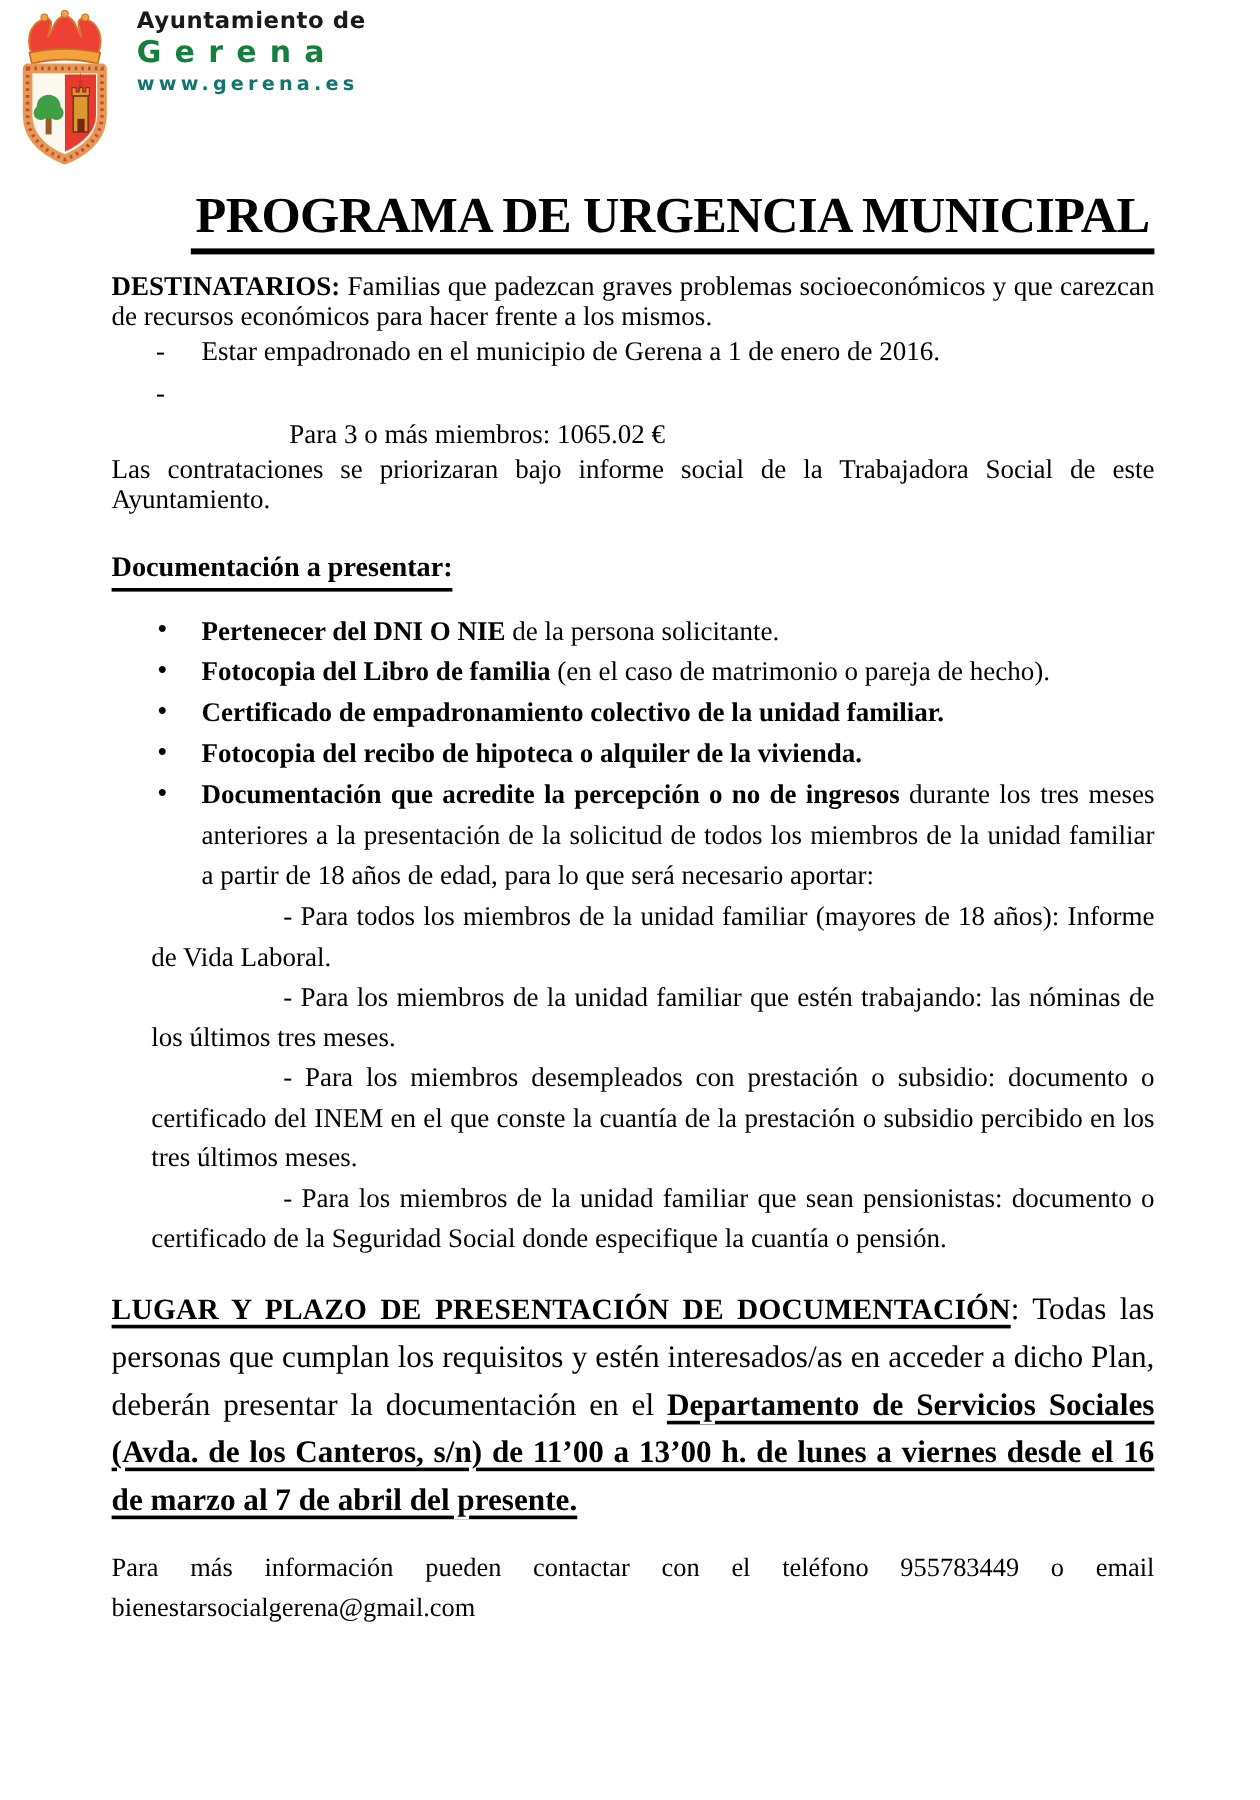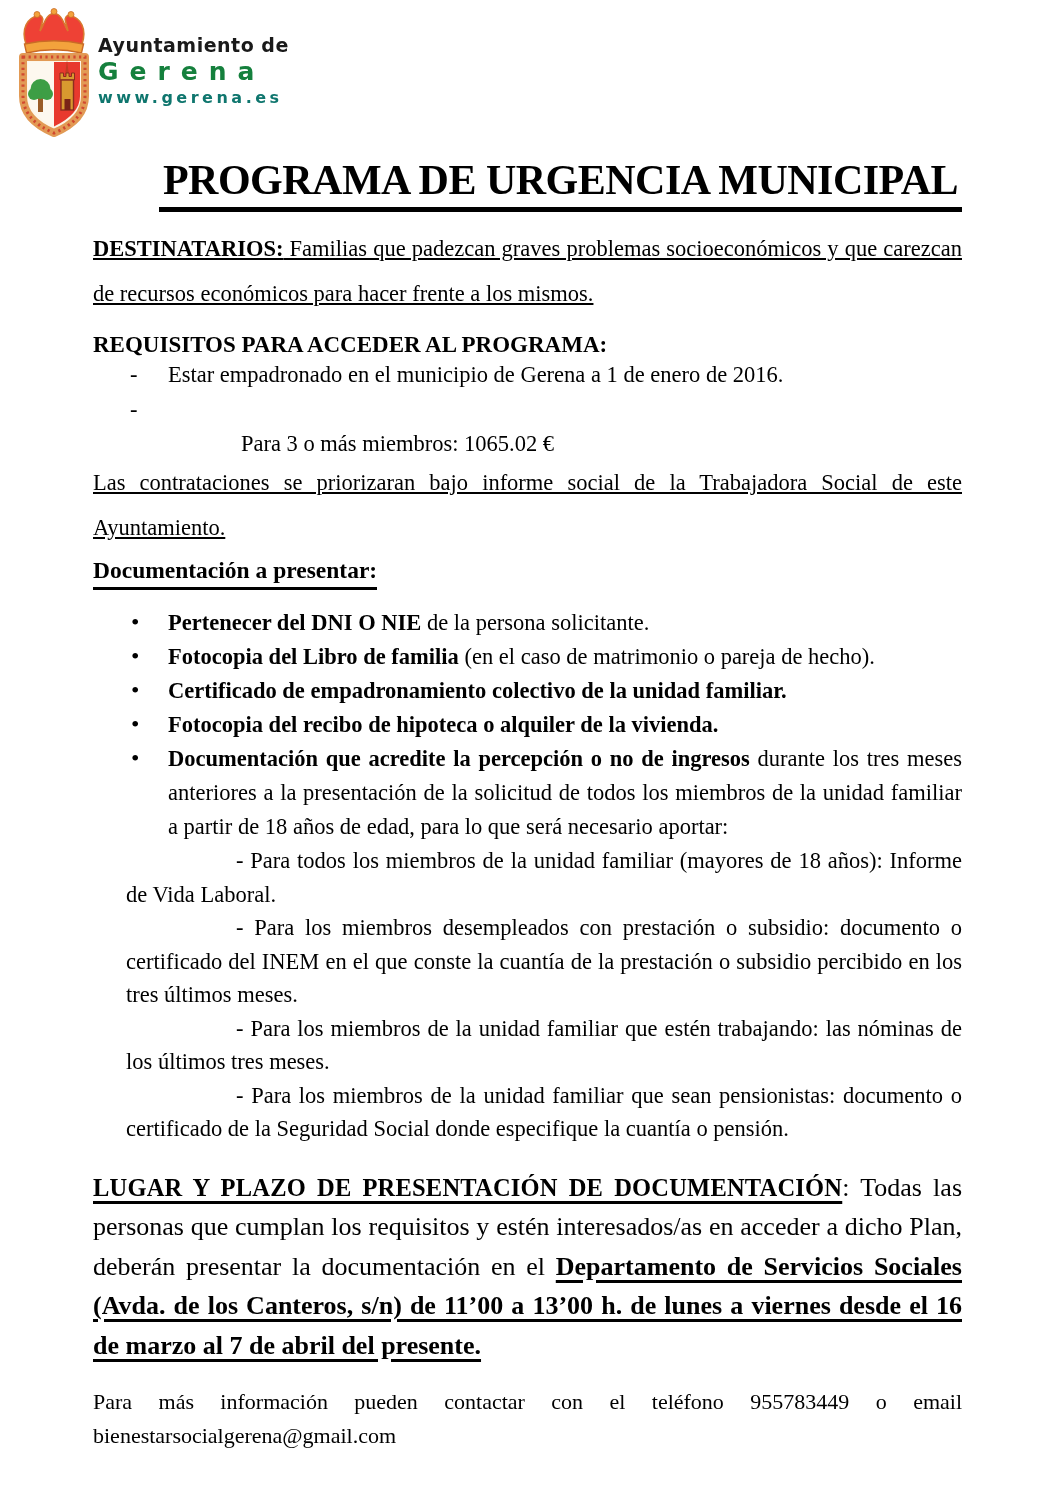--- a/index.html
+++ b/index.html
@@ -2,40 +2,40 @@
 <html lang="es"><head>
 <meta charset="utf-8">
 <style>
   html,body{margin:0;padding:0;}
   body{
     width:1050px;height:1500px;overflow:hidden;background:#ffffff;position:relative;
     font-family:"Liberation Serif", serif;color:#000;
     -webkit-font-smoothing:antialiased;
   }
   
-  .logo{position:absolute;top:6px;left:10px;display:flex;align-items:center;gap:0;
+  .logo{position:absolute;top:6px;left:10px;display:flex;align-items:flex-start;gap:16px;
         font-family:"DejaVu Sans", sans-serif;}
   .crest{width:88px;height:132px;display:block;}
   .logo-text{padding-bottom:2px;}
   .logo-l1{font-size:19px;font-weight:bold;letter-spacing:0.5px;color:#1a1a1a;line-height:23px;}
   .logo-l2{font-size:25px;font-weight:bold;letter-spacing:11px;color:#15803d;line-height:30px;}
   .logo-l3{font-size:16px;font-weight:600;letter-spacing:3.5px;color:#0f766e;line-height:22px;}
   
   .content{padding:156px 88px 0 93px;}
   .title{margin:0;text-align:right;font-size:42px;font-weight:700;line-height:48px;letter-spacing:-0.5px;}
   .title .tspan{display:inline-block;border-bottom:5px solid #000;padding:0 4px 3px;}
   p{margin:0;}
-  .body{font-size:22.5px;line-height:45px;text-decoration:underline;}
+  .body{font-size:22.5px;line-height:25px;}
   .just{text-align:justify;}
   .destinatarios{margin-top:14px;}
   .req-heading{margin-top:16px;font-weight:700;font-size:23px;}
   .dash-row{display:flex;font-size:22.5px;line-height:34.5px;}
   .dash-row .dash{flex:0 0 38px;margin-left:37px;}
   .threshold{font-size:22.5px;line-height:33px;padding-left:148px;}
-  .doc-heading{margin-top:7px;font-size:23.5px;font-weight:700;}
+  .doc-heading{margin-top:32px;font-size:23.5px;font-weight:700;}
   .doc-heading .u{display:inline-block;border-bottom:3px solid #000;padding-bottom:3px;}
   .bullets{list-style:none;margin:16px 0 0;padding:0;}
   .bullets li{position:relative;padding-left:75px;font-size:22.5px;line-height:34px;text-align:justify;}
   .bullets li .blt{position:absolute;left:38px;top:-1px;font-size:24px;}
   .subp{font-size:22.5px;line-height:33.5px;text-align:justify;padding-left:33px;text-indent:110px;}
   .lugar{margin-top:22px;font-size:26px;line-height:39.5px;text-align:justify;}
   .lugar .label{font-weight:700;font-size:24.5px;letter-spacing:0.2px;
                 text-decoration:underline;text-decoration-thickness:3px;text-underline-offset:5px;}
   .lugar .hl{font-weight:700;
              text-decoration:underline;text-decoration-thickness:3px;text-underline-offset:5px;}
@@ -76,21 +76,20 @@
     <div class="logo-l3">www.gerena.es</div>
   </div>
 </header>
 
 <main class="content">
 
   <h1 class="title"><span class="tspan">PROGRAMA DE URGENCIA MUNICIPAL</span></h1>
 
   <p class="body just destinatarios"><b>DESTINATARIOS:</b><span> Familias que padezcan graves problemas socioeconómicos y que carezcan de recursos económicos para hacer frente a los mismos.</span></p>
 
-  <p class="req-heading">REQUISITOS PARA ACCEDER AL PROGRAMA:</p>
 
   <div class="dash-row">
     <span class="dash">-</span>
     <span>Estar empadronado en el municipio de Gerena a 1 de enero de 2016.</span>
   </div>
   <div class="dash-row">
     <span class="dash">-</span>
   </div>
 
   <div class="threshold">Para 3 o más miembros: 1065.02 €</div>
@@ -101,21 +100,21 @@
 
   <ul class="bullets">
     <li><span class="blt">•</span><b>Pertenecer del DNI O NIE</b><span> de la persona solicitante.</span></li>
     <li><span class="blt">•</span><b>Fotocopia del Libro de familia</b><span> (en el caso de matrimonio o pareja de hecho).</span></li>
     <li><span class="blt">•</span><b>Certificado de empadronamiento colectivo de la unidad familiar.</b><span></span></li>
     <li><span class="blt">•</span><b>Fotocopia del recibo de hipoteca o alquiler de la vivienda.</b><span></span></li>
     <li><span class="blt">•</span><b>Documentación que acredite la percepción o no de ingresos</b><span> durante los tres meses anteriores a la presentación de la solicitud de todos los miembros de la unidad familiar a partir de 18 años de edad, para lo que será necesario aportar:</span></li>
   </ul>
 
   <p class="subp">- Para todos los miembros de la unidad familiar (mayores de 18 años): Informe de Vida Laboral.</p>
+  <p class="subp">- Para los miembros de la unidad familiar que estén trabajando: las nóminas de los últimos tres meses.</p>
   <p class="subp">- Para los miembros desempleados con prestación o subsidio: documento o certificado del INEM en el que conste la cuantía de la prestación o subsidio percibido en los tres últimos meses.</p>
-  <p class="subp">- Para los miembros de la unidad familiar que estén trabajando: las nóminas de los últimos tres meses.</p>
   <p class="subp">- Para los miembros de la unidad familiar que sean pensionistas: documento o certificado de la Seguridad Social donde especifique la cuantía o pensión.</p>
 
   <p class="lugar"><span class="label">LUGAR Y PLAZO DE PRESENTACIÓN DE DOCUMENTACIÓN</span><span>:</span><span> Todas las personas que cumplan los requisitos y estén interesados/as en acceder a dicho Plan, deberán presentar la documentación en el </span><span class="hl">Departamento de Servicios Sociales (Avda. de los Canteros, s/n) de 11’00 a 13’00 h. de lunes a viernes desde el 16 de marzo al 7 de abril del presente.</span></p>
 
   <p class="footer">Para más información pueden contactar con el teléfono 955783449 o email bienestarsocialgerena@gmail.com</p>
 
 </main>
 
 </body></html>

